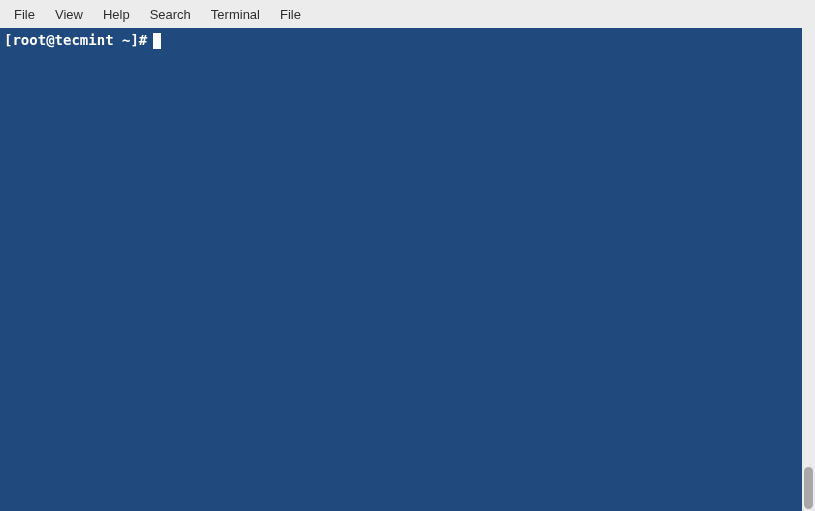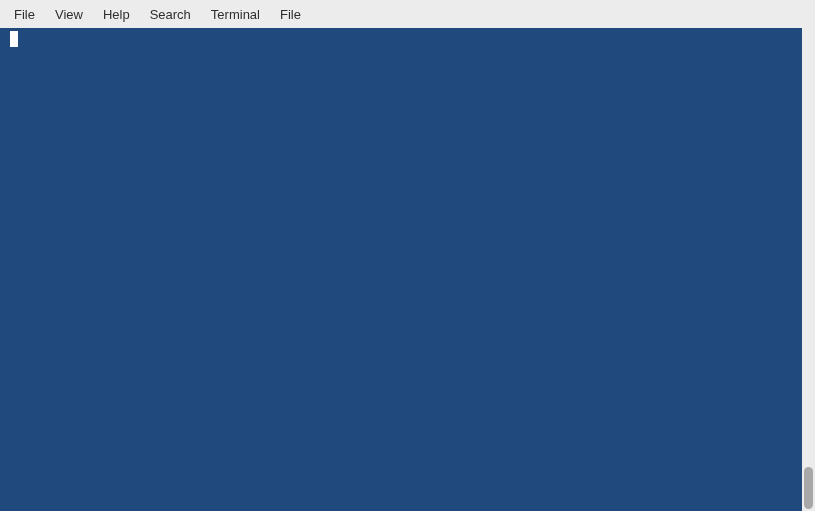--- a/index.html
+++ b/index.html
@@ -84,20 +84,21 @@
   <div class="menu-item">View</div>
   <div class="menu-item">Help</div>
   <div class="menu-item">Search</div>
   <div class="menu-item">Terminal</div>
   <div class="menu-item">File</div>
 </div>
 
 <div class="terminal-area">
   <div class="terminal-content">
     <div class="prompt-line">
+      <span class="prompt">[root@tecmint ~]#</span>
       <span class="cursor"></span>
     </div>
   </div>
 </div>
 
 <div class="scrollbar">
   <div class="scrollbar-thumb"></div>
 </div>
 
 </body></html>

